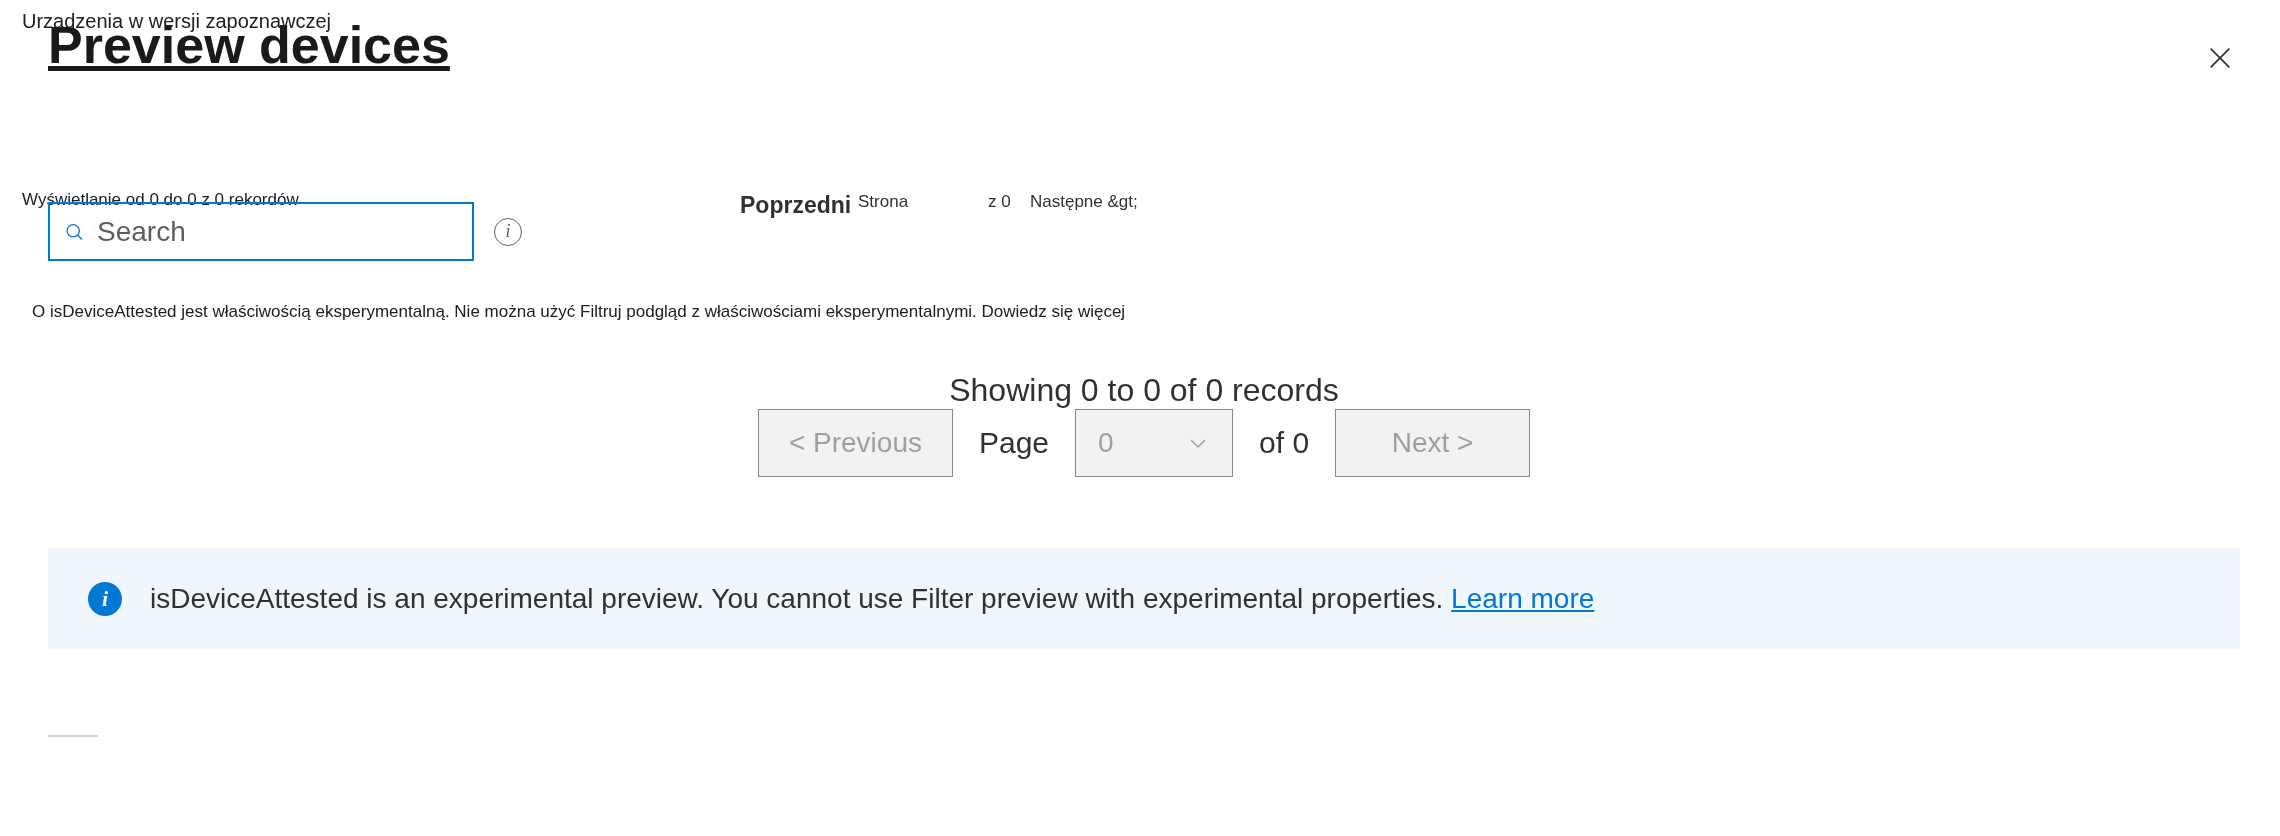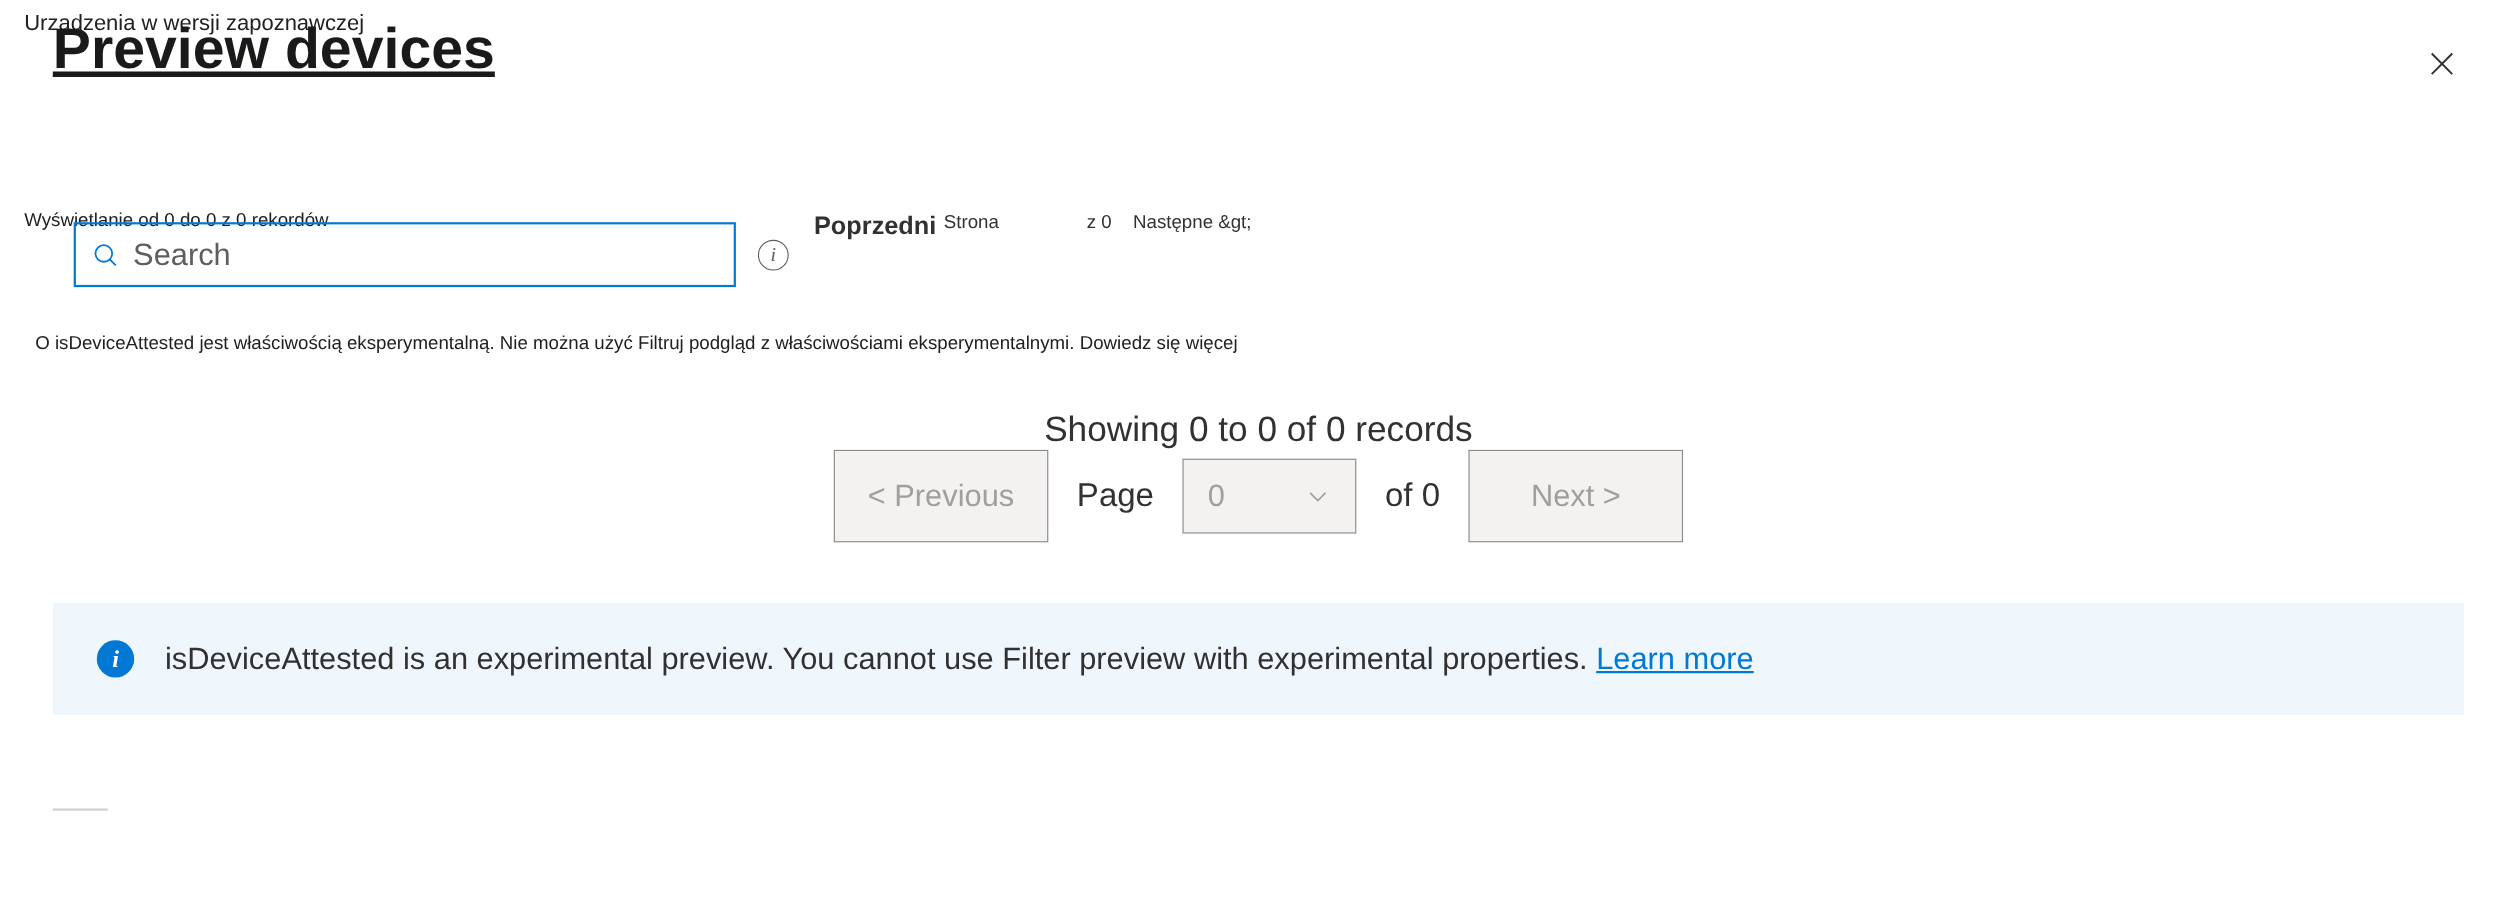--- a/index.html
+++ b/index.html
@@ -60,28 +60,27 @@
     }
     .search-wrap {
       position: absolute;
       top: 202px;
       left: 48px;
       display: flex;
       align-items: center;
       gap: 20px;
     }
     .search-box {
-      width: 602px;
+      width: 426px;
       height: 59px;
       border: 2px solid #0078d4;
       display: flex;
       align-items: center;
       padding: 0 14px;
       gap: 12px;
-      margin-left: 19px;
     }
     .search-box svg {
       width: 26px;
       height: 26px;
       stroke: #0078d4;
       stroke-width: 1.5;
       fill: none;
     }
     .search-box input {
       border: none;
@@ -155,21 +154,21 @@
       font-size: 32px;
       color: #323130;
     }
     .pagination {
       display: flex;
       align-items: center;
       gap: 26px;
     }
     .pg-btn {
       min-width: 195px;
-      height: 84px;
+      height: 68px;
       border: 1px solid #8a8886;
       background: #f3f2f1;
       color: #a19f9d;
       font-size: 28px;
       font-family: inherit;
       cursor: not-allowed;
       display: flex;
       align-items: center;
       justify-content: center;
       padding: 0 30px;

